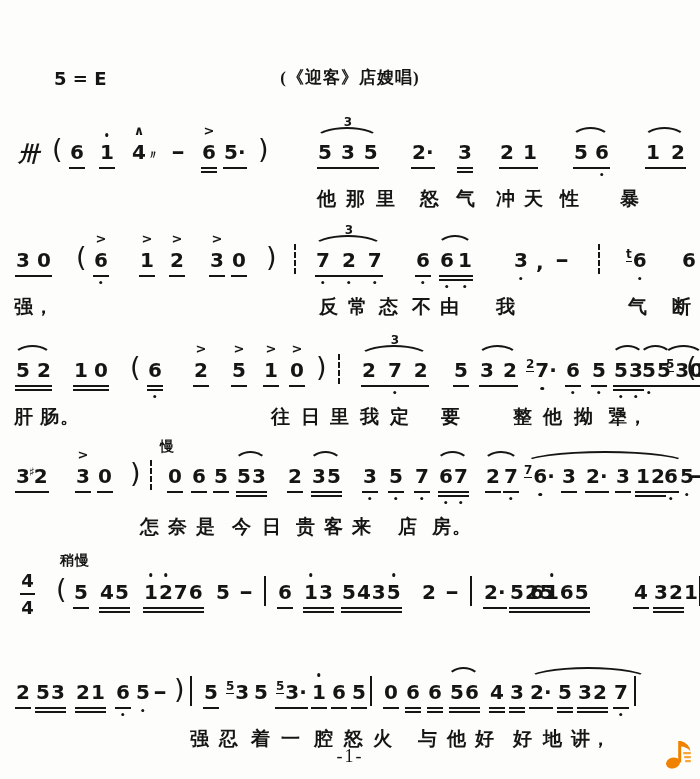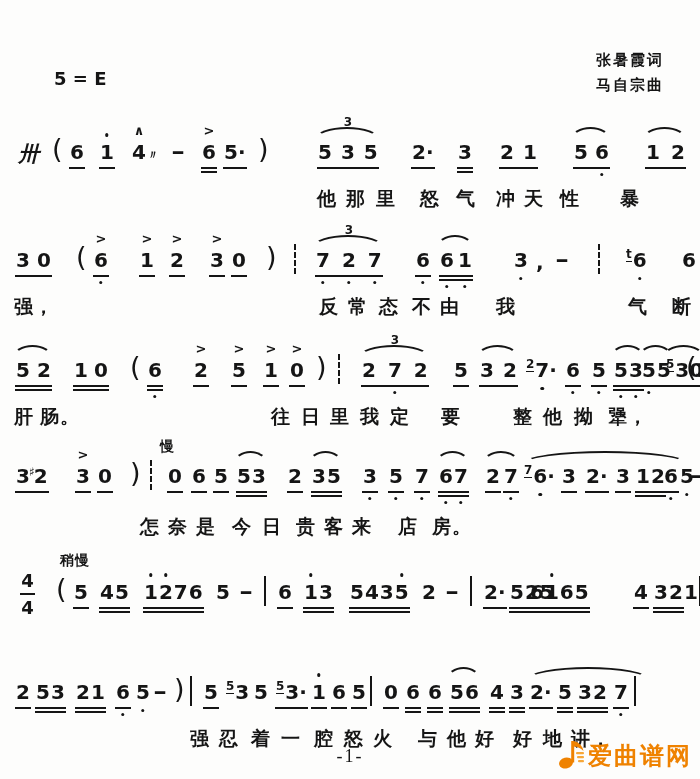--- a/index.html
+++ b/index.html
@@ -58,24 +58,21 @@
   .pageno{position:absolute;left:0;right:0;top:746px;text-align:center;
           font-size:18px;font-weight:400;letter-spacing:2px;}
   .watermark{position:absolute;right:8px;top:738px;display:flex;align-items:center;gap:3px;}
   .wm-text{font-size:24px;font-weight:700;letter-spacing:2px;color:#ef8200;}
 </style>
 </head>
 <body>
 
 <div class="page">
   <div class="key">5 = E</div>
-  <div class="credits">
-    <div>张暑霞词</div>
-    <div>马自宗曲</div>
-  </div>
+  <div class="subtitle">(《迎客》店嫂唱)</div>
 
   <div id="score">
       <div class="system" style="top: 116px;">
         <div class="notes">
           <span class="cell" style="left: 18px;"><span class="tok free"><span class="ch">卅</span></span></span>
           <span class="cell" style="left: 50px;"><span class="tok paren"><span class="ch">(</span></span></span>
           <span class="cell" style="left: 68px;"><span class="tok note"><span class="ch">6</span><span class="ul" style="bottom: -5px;"></span></span></span>
           <span class="cell" style="left: 98px;"><span class="tok note"><span class="ch">1<span class="hid"></span></span><span class="ul" style="bottom: -5px;"></span></span></span>
           <span class="cell" style="left: 130px;"><span class="tok note"><span class="ch">4</span><span class="topmark">∧</span></span><span class="tok tr"><span class="ch">〃</span></span></span>
           <span class="cell" style="left: 172px;"><span class="tok dash"><span class="ch">-</span></span></span>
@@ -228,21 +225,21 @@
           <span class="cell" style="left: 58px; top: -4px;"><span class="tok label"><span class="ch">稍</span><span class="ch">慢</span></span></span>
           <span class="cell" style="left: 54px;"><span class="tok paren"><span class="ch">(</span></span></span>
           <span class="cell" style="left: 72px;"><span class="tok note"><span class="ch">5</span><span class="ul" style="bottom: -5px;"></span></span></span>
           <span class="cell" style="left: 98px;"><span class="tok note"><span class="ch" style="margin-right: 1px;">4</span><span class="ch">5</span><span class="ul" style="bottom: -5px;"></span><span class="ul" style="bottom: -9px;"></span></span></span>
           <span class="cell" style="left: 142px;"><span class="tok note"><span class="ch" style="margin-right: 1px;">1<span class="hid"></span></span><span class="ch" style="margin-right: 1px;">2<span class="hid"></span></span><span class="ch" style="margin-right: 1px;">7</span><span class="ch">6</span><span class="ul" style="bottom: -5px;"></span><span class="ul" style="bottom: -9px;"></span></span></span>
           <span class="cell" style="left: 214px;"><span class="tok note"><span class="ch">5</span></span></span>
           <span class="cell" style="left: 240px;"><span class="tok dash"><span class="ch">-</span></span></span>
           <span class="cell" style="left: 262px;"><span class="tok bar"></span></span>
           <span class="cell" style="left: 276px;"><span class="tok note"><span class="ch">6</span><span class="ul" style="bottom: -5px;"></span></span></span>
           <span class="cell" style="left: 302px;"><span class="tok note"><span class="ch" style="margin-right: 1px;">1<span class="hid"></span></span><span class="ch">3</span><span class="ul" style="bottom: -5px;"></span><span class="ul" style="bottom: -9px;"></span></span></span>
-          <span class="cell" style="left: 348px;"><span class="tok note"><span class="ch" style="margin-right: 1px;">5</span><span class="ch" style="margin-right: 1px;">4</span><span class="ch" style="margin-right: 1px;">3</span><span class="ch">5<span class="hid"></span></span><span class="ul" style="bottom: -5px;"></span><span class="ul" style="bottom: -9px;"></span></span></span>
+          <span class="cell" style="left: 340px;"><span class="tok note"><span class="ch" style="margin-right: 1px;">5</span><span class="ch" style="margin-right: 1px;">4</span><span class="ch" style="margin-right: 1px;">3</span><span class="ch">5<span class="hid"></span></span><span class="ul" style="bottom: -5px;"></span><span class="ul" style="bottom: -9px;"></span></span></span>
           <span class="cell" style="left: 420px;"><span class="tok note"><span class="ch">2</span></span></span>
           <span class="cell" style="left: 446px;"><span class="tok dash"><span class="ch">-</span></span></span>
           <span class="cell" style="left: 468px;"><span class="tok bar"></span></span>
           <span class="cell" style="left: 482px;"><span class="tok note"><span class="ch">2</span><span class="ch">·</span><span class="ul" style="bottom: -5px;"></span></span></span>
           <span class="cell" style="left: 508px;"><span class="tok note"><span class="ch" style="margin-right: 1px;">5</span><span class="ch" style="margin-right: 1px;">2</span><span class="ch">5</span><span class="ul" style="bottom: -5px;"></span><span class="ul" style="bottom: -9px;"></span></span></span>
           <span class="cell" style="left: 528px;"><span class="tok note"><span class="ch" style="margin-right: 1px;">6</span><span class="ch" style="margin-right: 1px;">1<span class="hid"></span></span><span class="ch" style="margin-right: 1px;">6</span><span class="ch">5</span><span class="ul" style="bottom: -5px;"></span><span class="ul" style="bottom: -9px;"></span></span></span>
           <span class="cell" style="left: 632px;"><span class="tok note"><span class="ch">4</span><span class="ul" style="bottom: -5px;"></span></span></span>
           <span class="cell" style="left: 652px;"><span class="tok note"><span class="ch" style="margin-right: 1px;">3</span><span class="ch">2</span><span class="ul" style="bottom: -5px;"></span><span class="ul" style="bottom: -9px;"></span></span></span>
           <span class="cell" style="left: 682px;"><span class="tok note"><span class="ch">1</span></span></span>
           <span class="cell" style="left: 697px;"><span class="tok bar"></span></span>
@@ -305,15 +302,14 @@
     <span>
       <svg width="27" height="32" viewBox="0 0 27 32">
         <ellipse cx="8" cy="25" rx="7" ry="5.5" fill="#ef8200" transform="rotate(-14 8 25)"></ellipse>
         <rect x="13.2" y="3" width="3" height="21.5" fill="#ef8200"></rect>
         <path d="M16 3 q8 2.5 9.5 10 q-4.5 -4.5 -9.5 -4.5 z" fill="#ef8200"></path>
         <rect x="18" y="14" width="8" height="2.2" rx="1" fill="#f7a738"></rect>
         <rect x="19" y="18" width="7" height="2.2" rx="1" fill="#f7a738"></rect>
         <rect x="20" y="22" width="6" height="2.2" rx="1" fill="#f7a738"></rect>
       </svg>
     </span>
-    <span class="wm-text">爱曲谱网</span>
   </div>
 </div>
 
 </body></html>

